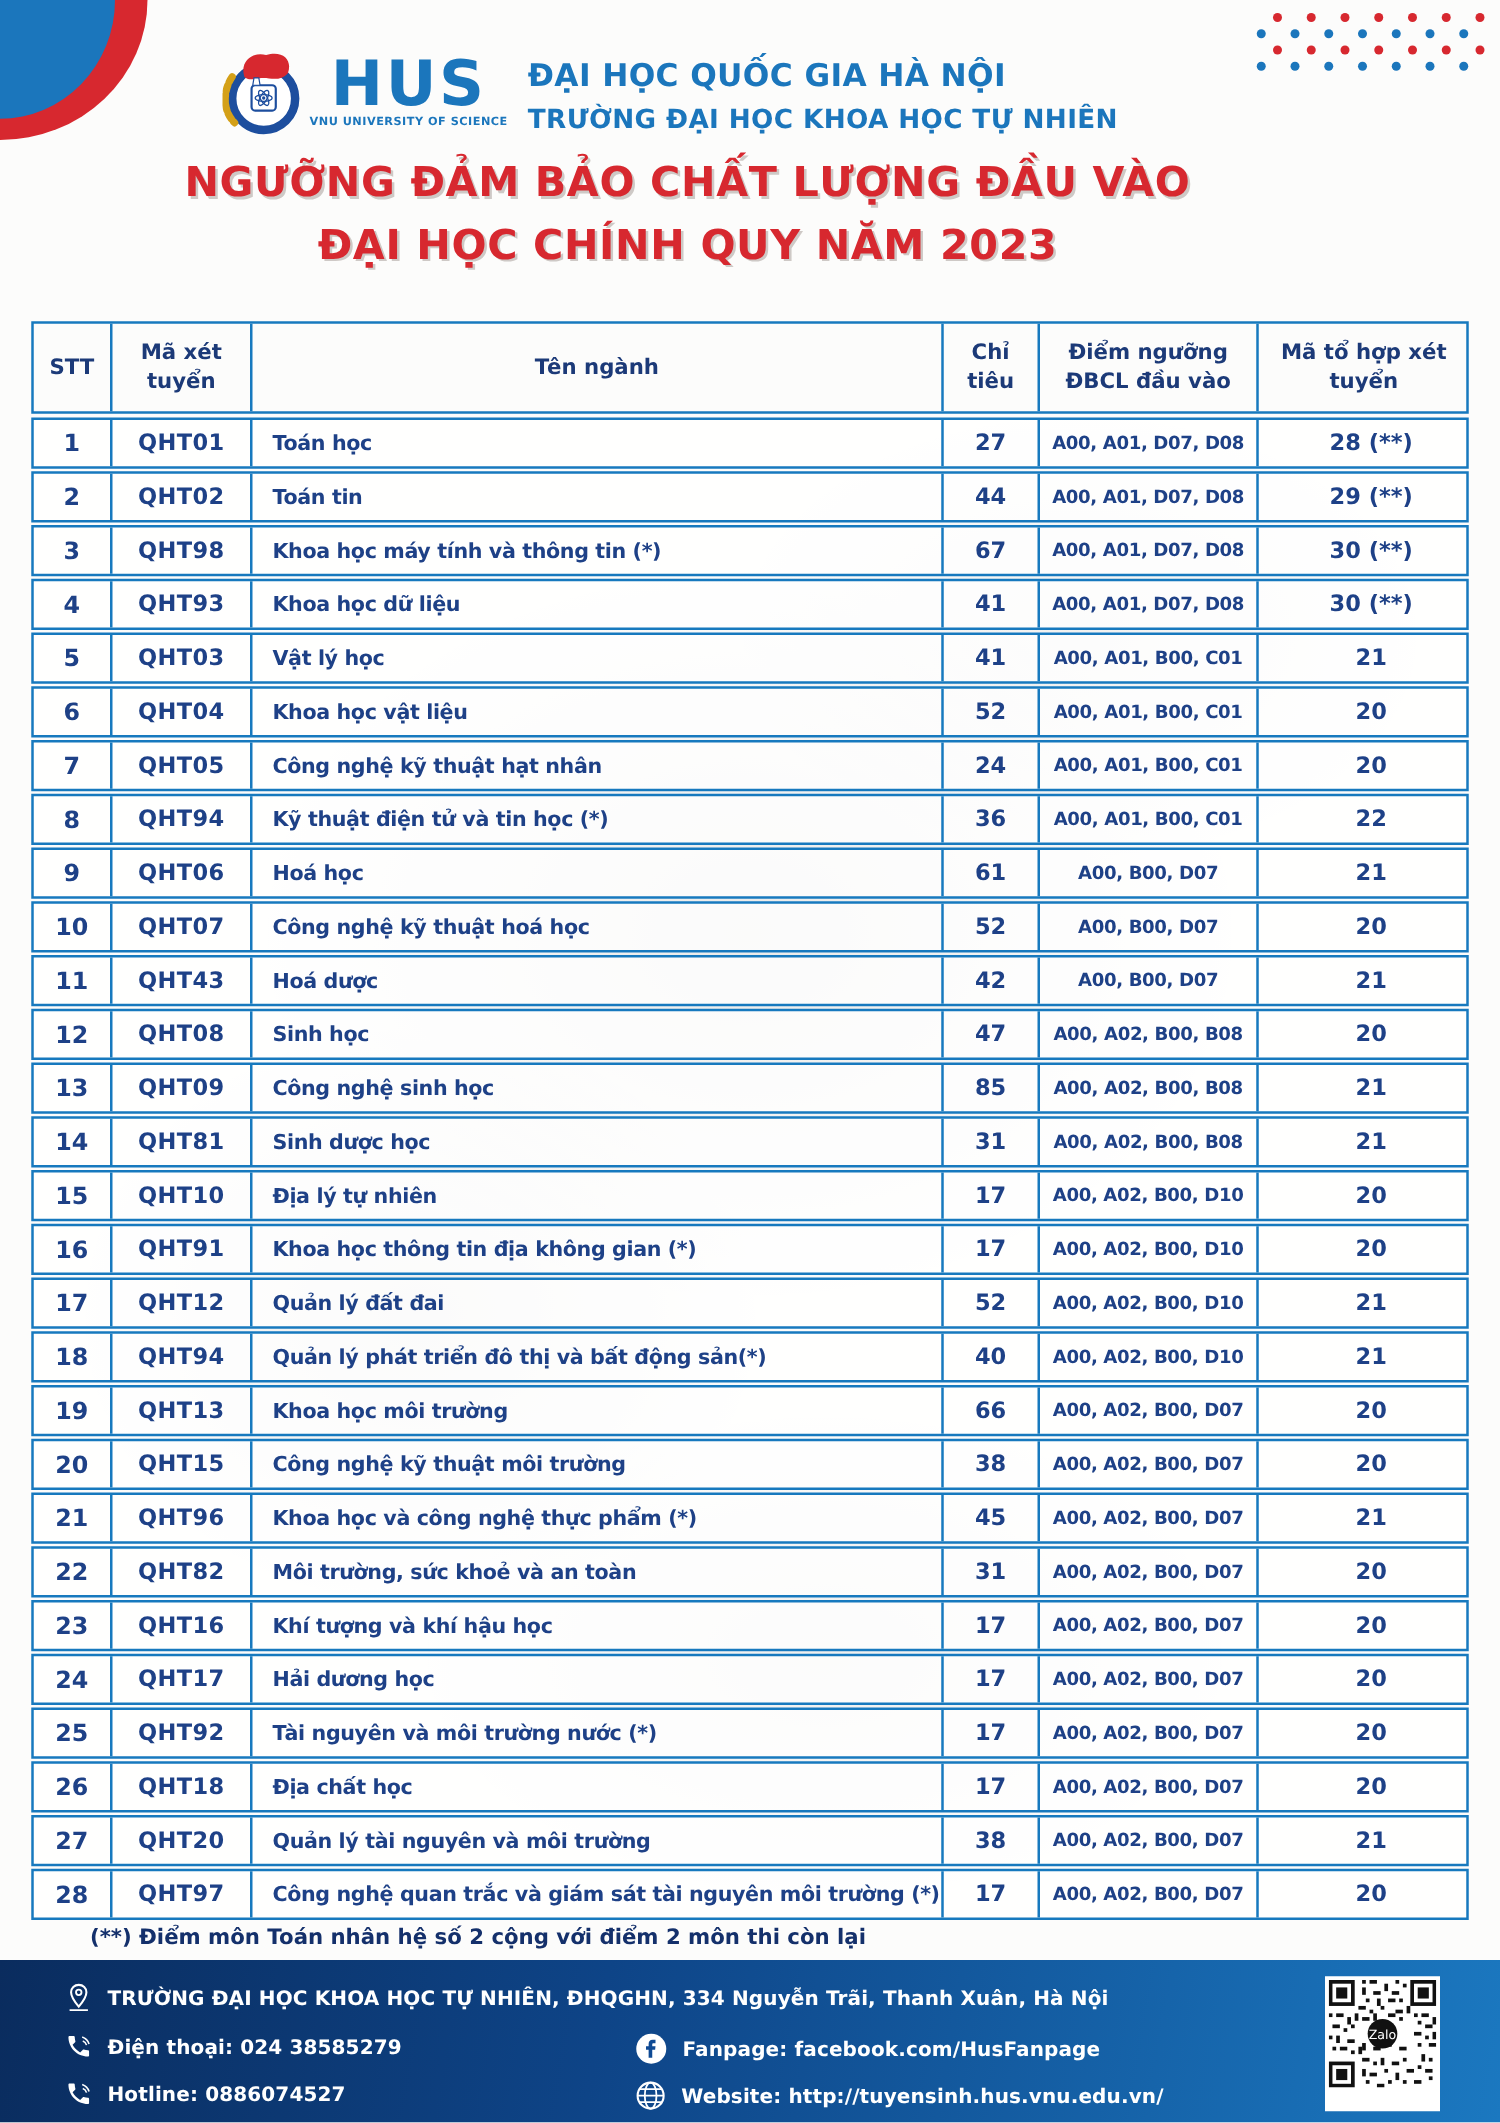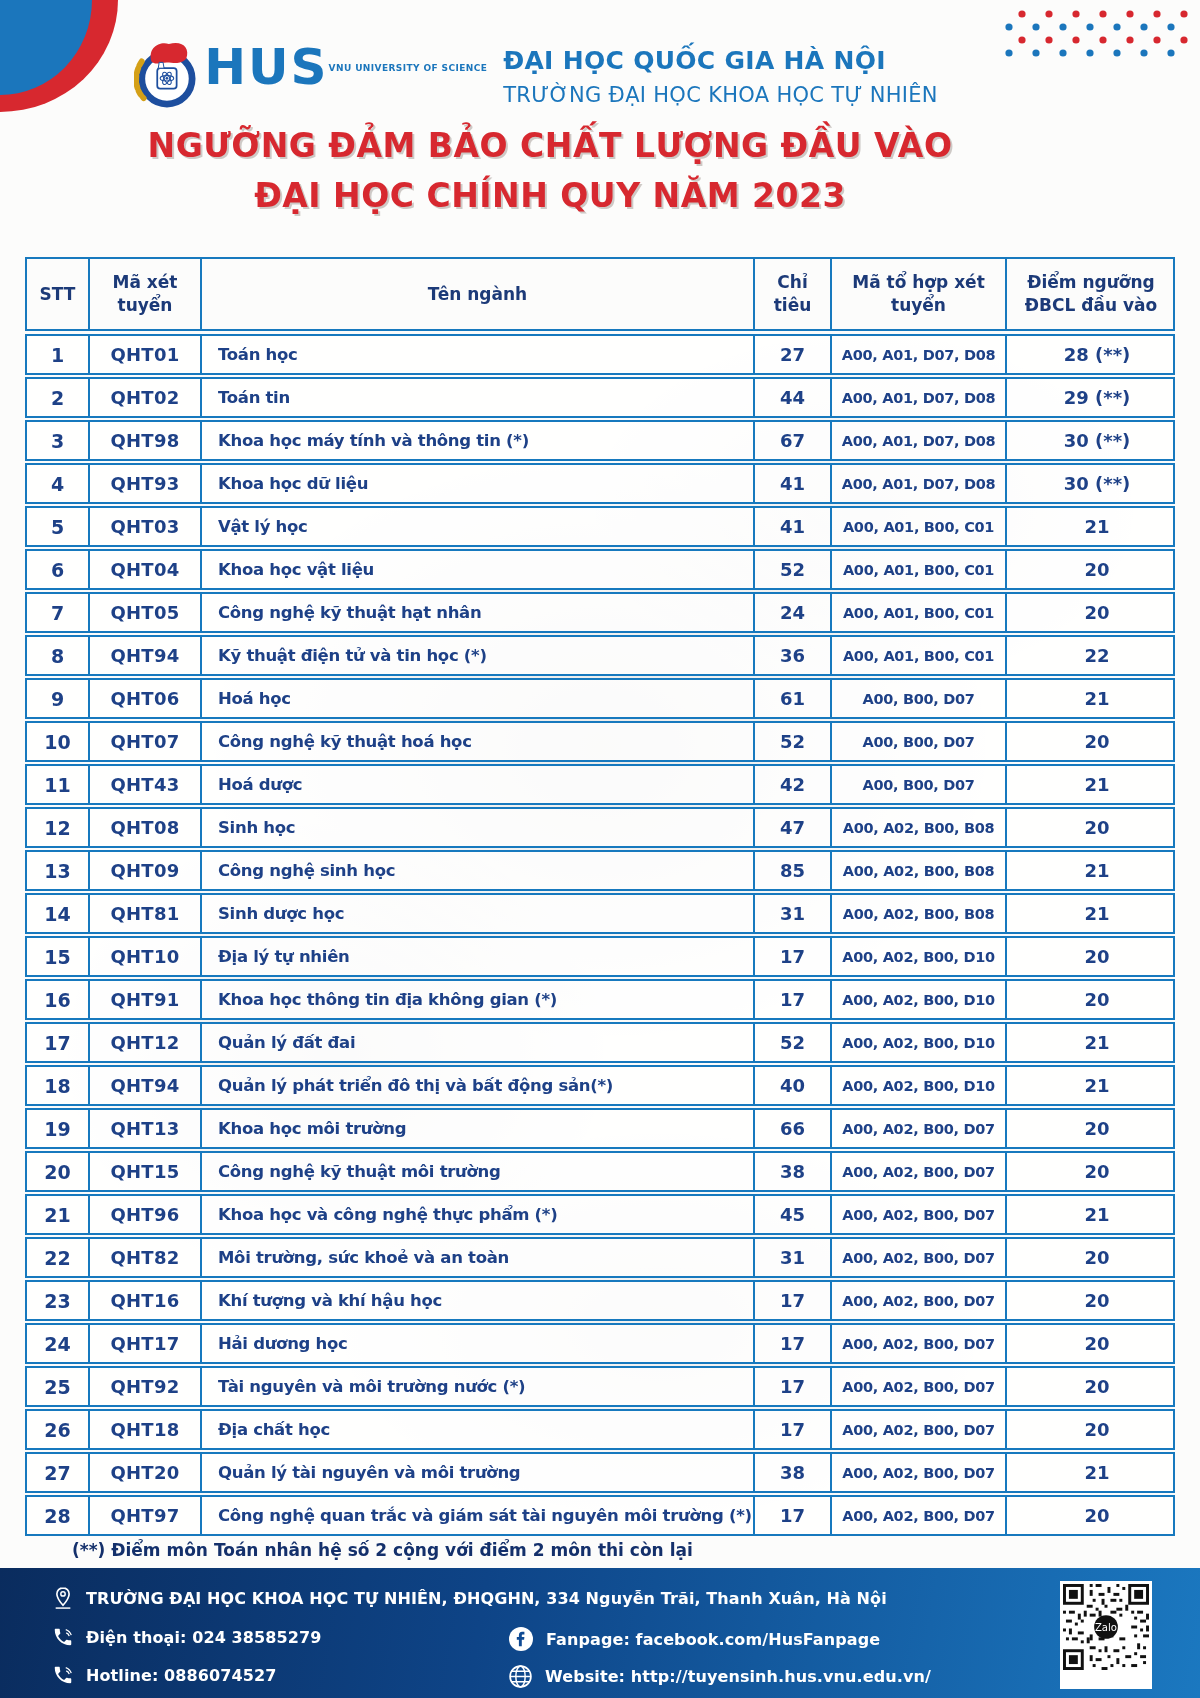--- a/index.html
+++ b/index.html
@@ -13,26 +13,26 @@
       radial-gradient(ellipse 500px 300px at 55% 78%, rgba(110,108,102,0.09), transparent 65%),
       #fcfcfb;
   }
   .corner-deco { position:absolute; top:0; left:0; }
   .dots-deco { position:absolute; top:8px; right:8px; }
 
   
   .brand { position:absolute; top:40px; left:0; width:100%; padding-right:128px;
            display:flex; justify-content:center; align-items:flex-start; gap:16px; }
   .logo-wrap { display:flex; align-items:flex-start; gap:8px; }
-  .logo-text-col { display:flex; flex-direction:row; align-items:center; margin-top:2px; }
+  .logo-text-col { display:flex; flex-direction:column; align-items:center; margin-top:2px; }
   .logo-acronym { font-size:50px; font-weight:bold; color:#1b76bc; letter-spacing:2px; line-height:1.0; }
   .logo-sub { font-size:9px; font-weight:bold; color:#1b76bc; letter-spacing:0.4px; margin-top:1px; white-space:nowrap; }
   .uni-lines { border-left:0; margin-top:6px; }
   .uni-line1 { font-size:25px; font-weight:bold; color:#1b76bc; letter-spacing:0.3px; }
-  .uni-line2 { font-size:21px; font-weight:normal; color:#1b76bc; letter-spacing:0.3px; margin-top:8px; }
+  .uni-line2 { font-size:21px; font-weight:bold; color:#1b76bc; letter-spacing:0.3px; margin-top:8px; }
 
   
   .poster-title { position:absolute; top:126px; left:0; width:100%; padding-right:100px;
                   text-align:center; color:#d7282f; font-weight:bold;
                   text-shadow:2px 2px 0 rgba(150,140,134,0.45); }
   .poster-title .t1 { font-size:33px; letter-spacing:0.5px; }
   .poster-title .t2 { font-size:33px; letter-spacing:0.5px; margin-top:11px; }
 
   
   .adm-table { position:absolute; top:257px; left:25px; width:1150px; }
@@ -142,22 +142,22 @@
     <div class="t1">NGƯỠNG ĐẢM BẢO CHẤT LƯỢNG ĐẦU VÀO</div>
     <div class="t2">ĐẠI HỌC CHÍNH QUY NĂM 2023</div>
   </div>
 
   <div class="adm-table">
     <div class="t-grid t-head">
       <div class="hc">STT</div>
       <div class="hc">Mã xét tuyển</div>
       <div class="hc">Tên ngành</div>
       <div class="hc">Chỉ tiêu</div>
+      <div class="hc">Điểm ngưỡng ĐBCL đầu vào</div>
       <div class="hc">Mã tổ hợp xét tuyển</div>
-      <div class="hc">Điểm ngưỡng ĐBCL đầu vào</div>
     </div>
     <div>
 
     <div class="t-grid t-row">
         <div class="c c-stt">1</div>
         <div class="c c-code">QHT01</div>
         <div class="c c-name">Toán học</div>
         <div class="c c-quota">27</div>
         <div class="c c-combo">A00, A01, D07, D08</div>
         <div class="c c-score">28 (**)</div>

